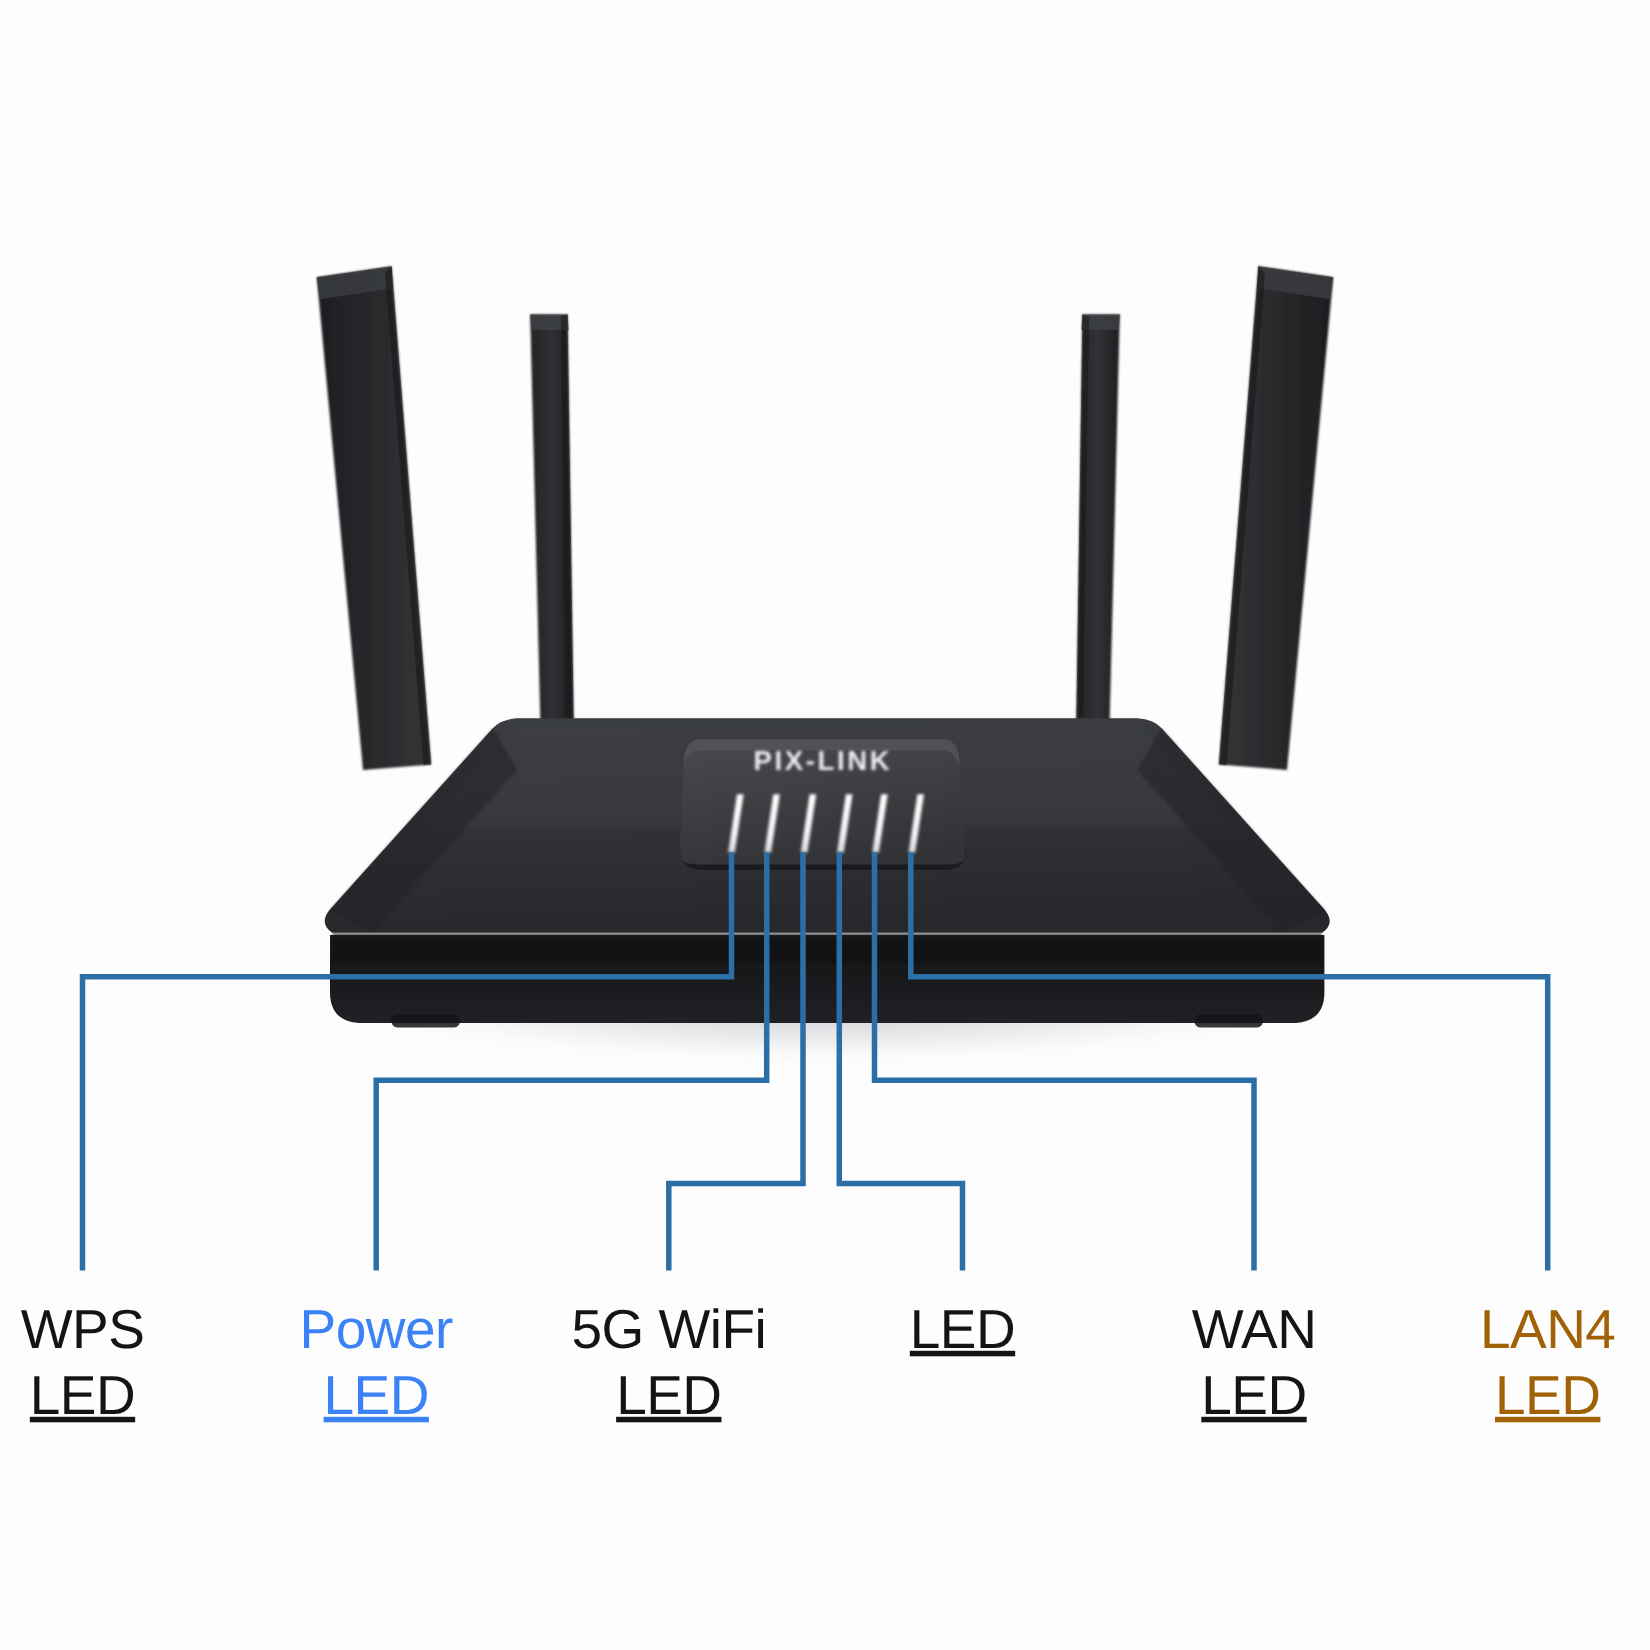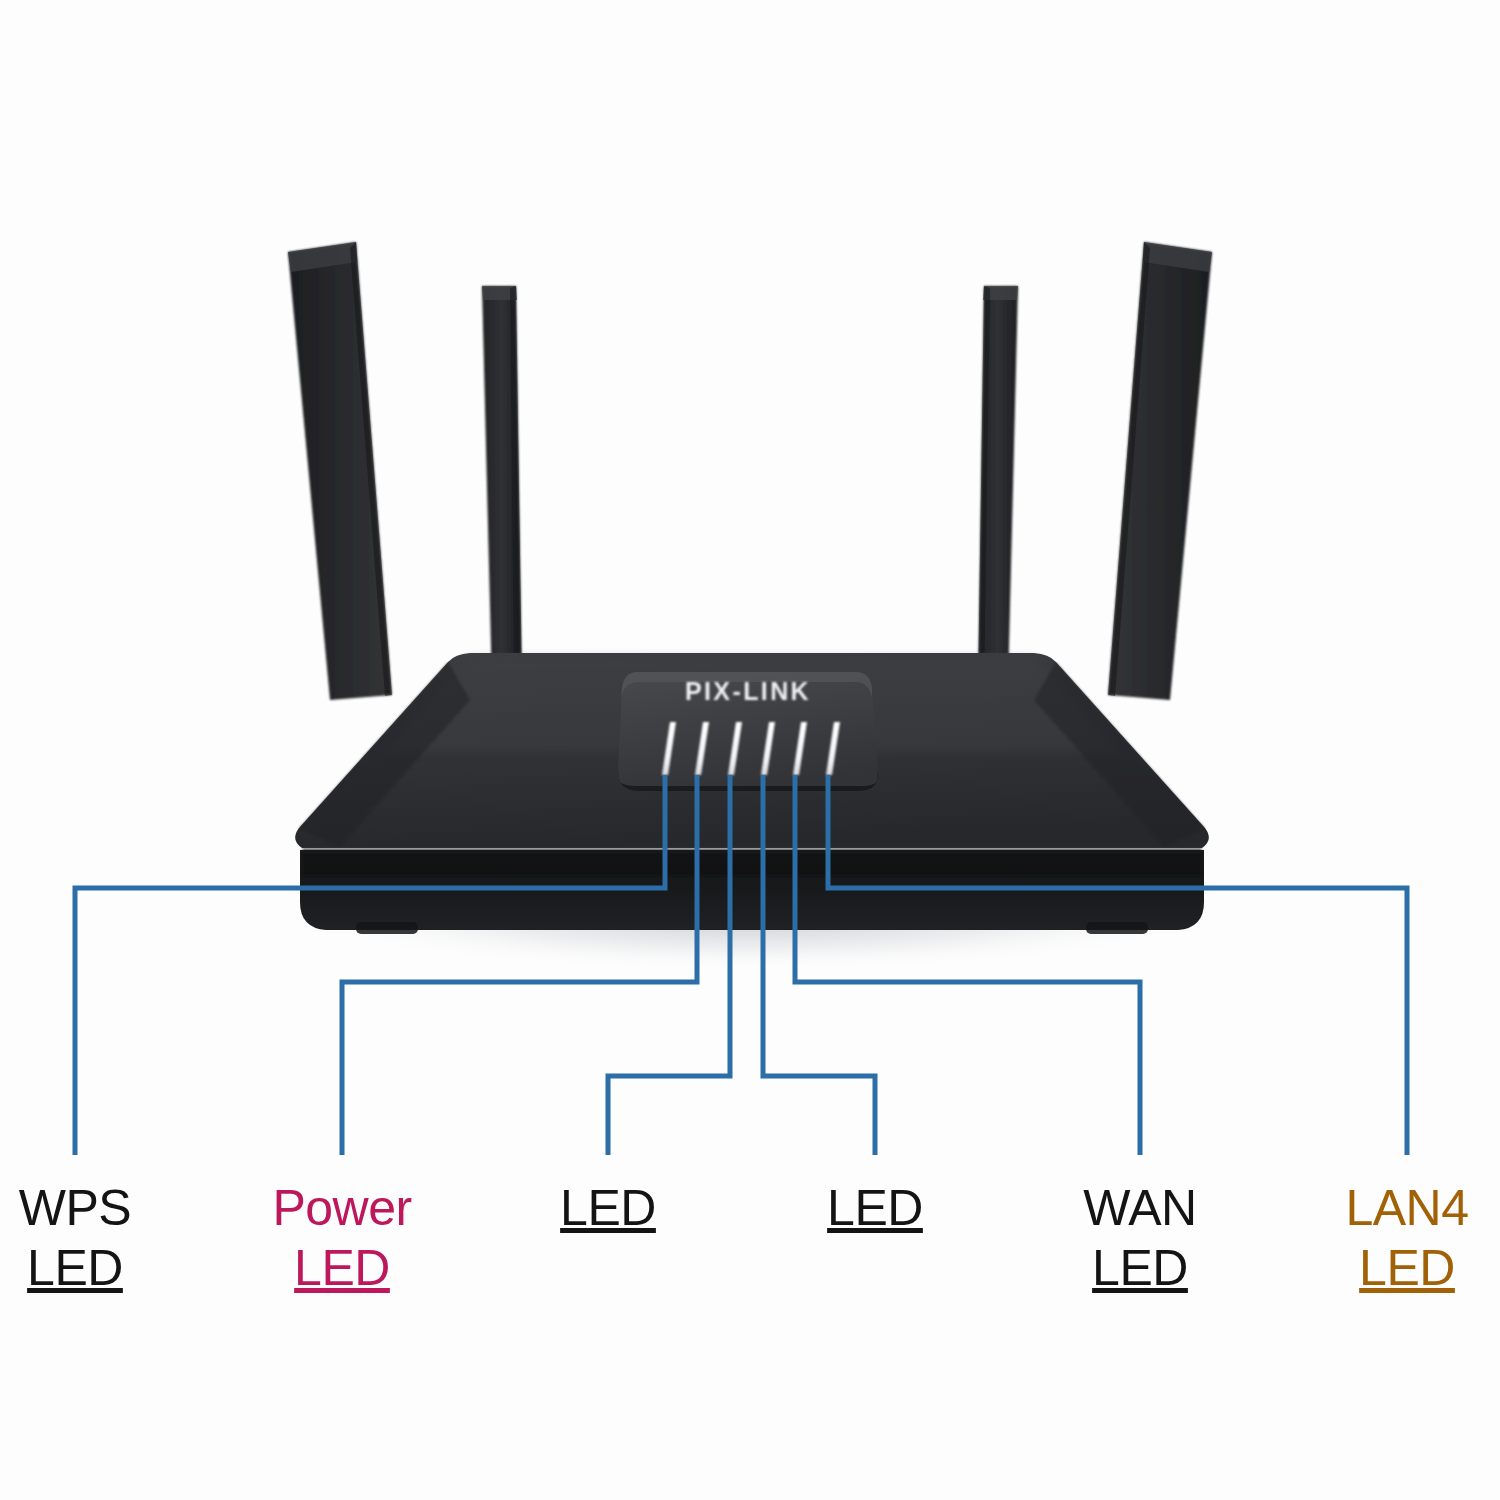--- a/index.html
+++ b/index.html
@@ -186,20 +186,20 @@
         <polyline points="697,775 697,982 342,982 342,1155"></polyline>
         <polyline points="730,775 730,1076 608,1076 608,1155"></polyline>
         <polyline points="763,775 763,1076 875,1076 875,1155"></polyline>
         <polyline points="795,775 795,982 1140,982 1140,1155"></polyline>
         <polyline points="828,775 828,888 1407,888 1407,1155"></polyline>
       </g>
   </svg>
 
   <div id="labels">
       <div class="label" style="left: 75px; top: 1178px; color: rgb(20, 20, 20);"><span>WPS</span><span class="l2">LED</span></div>
-      <div class="label" style="left: 342px; top: 1178px; color: #be185d;"><span>Power</span><span class="l2">LED</span></div>
-      <div class="label" style="left: 608px; top: 1178px; color: rgb(20, 20, 20);"><span class="l2">LED</span></div>
+      <div class="label" style="left: 342px; top: 1178px; color: #3b82f6;"><span>Power</span><span class="l2">LED</span></div>
+      <div class="label" style="left: 608px; top: 1178px; color: rgb(20, 20, 20);"><span>5G WiFi</span><span class="l2">LED</span></div>
       <div class="label" style="left: 875px; top: 1178px; color: rgb(20, 20, 20);"><span class="l2">LED</span></div>
       <div class="label" style="left: 1140px; top: 1178px; color: rgb(20, 20, 20);"><span>WAN</span><span class="l2">LED</span></div>
       <div class="label" style="left: 1407px; top: 1178px; color: #a16207;"><span>LAN4</span><span class="l2">LED</span></div>
     </div>
 
 </div>
 
 </body></html>

